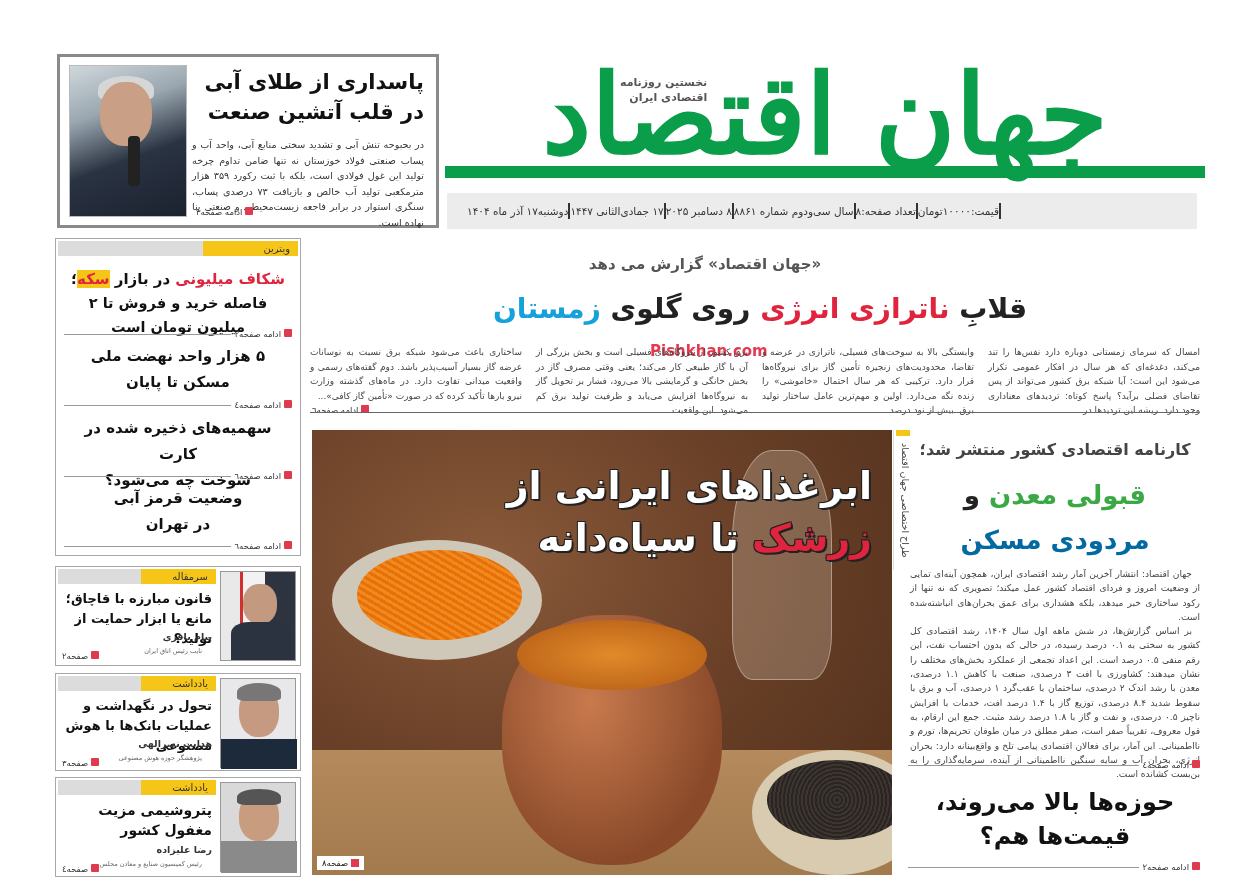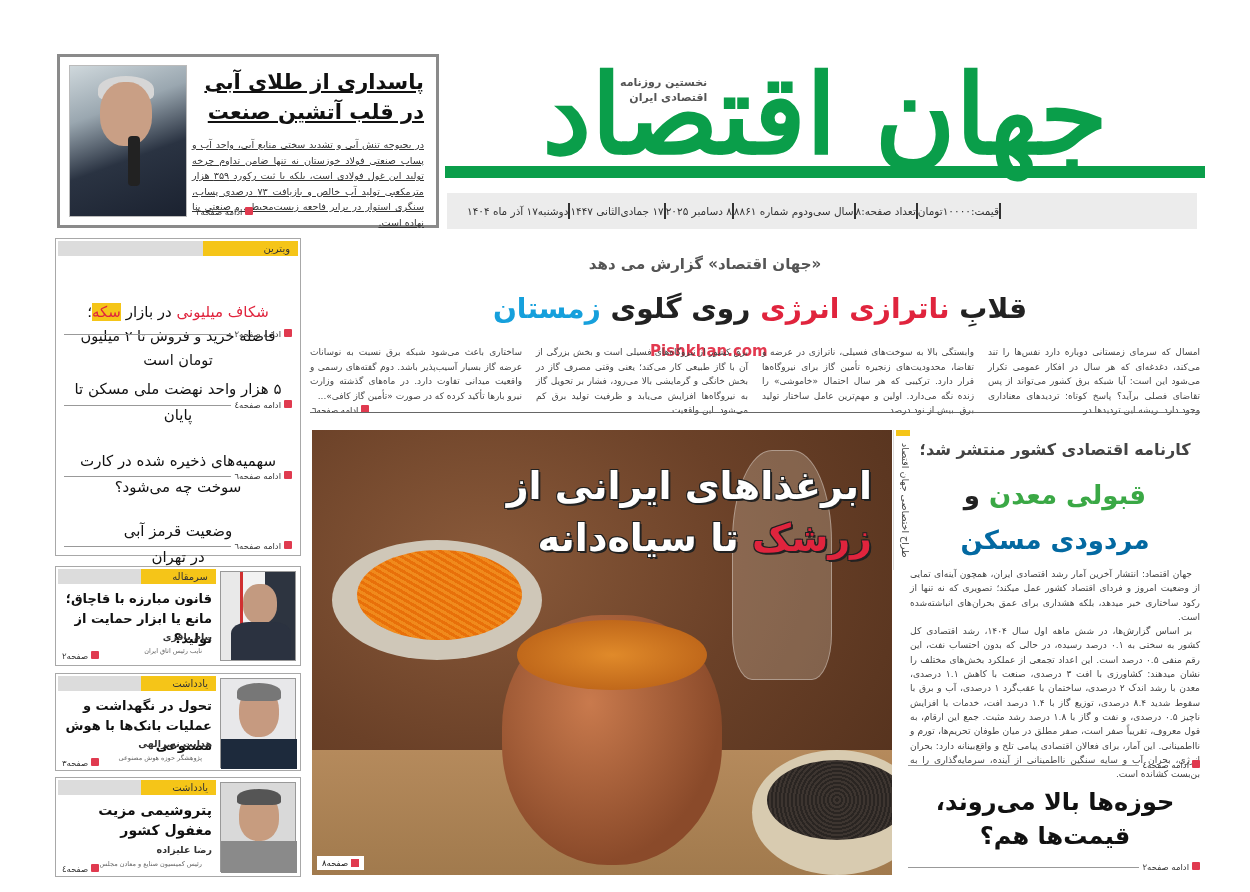--- a/index.html
+++ b/index.html
@@ -1,18 +1,18 @@
 <!DOCTYPE html>
 <html><head>
 <meta charset="utf-8">
 <style>
   * { box-sizing: border-box; margin: 0; padding: 0; }
   body { width: 1250px; height: 892px; background: #ffffff; font-family: "DejaVu Sans", sans-serif; position: relative; overflow: hidden; color: #222; }
   .abs { position: absolute; }
-  .rtl { direction: rtl; text-align: right; text-decoration: underline; }
+  .rtl { direction: rtl; text-align: right; }
 
   
   .logo-area { left: 445px; top: 40px; width: 760px; height: 150px; }
   .logo-text { position: absolute; left: 0; top: 10px; width: 760px; height: 130px; font-family: "DejaVu Serif", serif; font-weight: bold; color: #0a9e4a; font-size: 110px; line-height: 130px; text-align: center; letter-spacing: -4px; direction: rtl; }
   .logo-bar { position: absolute; left: 0; top: 126px; width: 760px; height: 12px; background: #0a9e4a; }
   .logo-tag { position: absolute; left: 175px; top: 35px; font-size: 11px; color: #555; line-height: 15px; text-align: right; direction: rtl; font-weight: bold; }
 
   .dateline { left: 447px; top: 193px; width: 750px; height: 36px; background: #ececec; display: flex; flex-direction: row-reverse; align-items: center; padding: 0 20px; font-size: 10.5px; color: #333; direction: rtl; }
   .dateline .sep { width: 2px; height: 16px; background: #333; }
 
@@ -25,21 +25,21 @@
   .teaser-title { position: absolute; right: 12px; top: 10px; width: 230px; font-size: 21px; font-weight: bold; line-height: 30px; color: #111; }
   .teaser-body { position: absolute; right: 12px; top: 80px; width: 232px; font-size: 9.6px; line-height: 15.5px; color: #333; text-align: justify; }
   .cont { font-size: 8.5px; color: #333; display: inline-flex; align-items: flex-start; gap: 3px; direction: rtl; }
   .cont .ico { display: inline-block; width: 8px; height: 8px; background: #e03a4f; border-radius: 1px; }
 
   
   .lbox { border: 1px solid #a8a8a8; background: #fff; }
   .tabhdr { position: absolute; top: 2px; right: 2px; height: 15px; display: flex; direction: rtl; }
   .tabhdr .y { background: #f5c518; color: #333; font-size: 10px; padding: 0 8px; line-height: 15px; border-radius: 0 0 0 0; }
   .tabhdr .g { background: #dcdcdc; }
-  .vitrin-item { position: absolute; right: 10px; left: 10px; text-align: center; font-weight: normal; color: #111; direction: rtl; margin-top: 33px; }
+  .vitrin-item { position: absolute; right: 10px; left: 10px; text-align: center; font-weight: bold; color: #111; direction: rtl; }
   .hl-red { color: #e0243d; }
   .hl-yellow { background: #f5c518; color: #e0243d; }
   .rule-cont { position: absolute; left: 8px; right: 8px; height: 10px; display: flex; align-items: center; direction: rtl; gap: 4px; }
   .rule-cont .line { flex: 1; height: 1px; background: #999; }
 
   .opinion-photo { position: absolute; right: 4px; top: 4px; width: 76px; height: 90px; border: 1px solid #999; }
   .op-title { position: absolute; right: 88px; font-weight: bold; font-size: 13px; line-height: 20px; color: #111; direction: rtl; text-align: right; }
   .op-author { position: absolute; right: 88px; font-size: 9.5px; color: #333; font-weight: bold; direction: rtl; }
   .op-role { position: absolute; right: 98px; font-size: 6.5px; color: #666; direction: rtl; }
   .op-page { position: absolute; left: 6px; font-size: 8.5px; color: #222; direction: rtl; display: flex; align-items: center; gap: 3px; }

